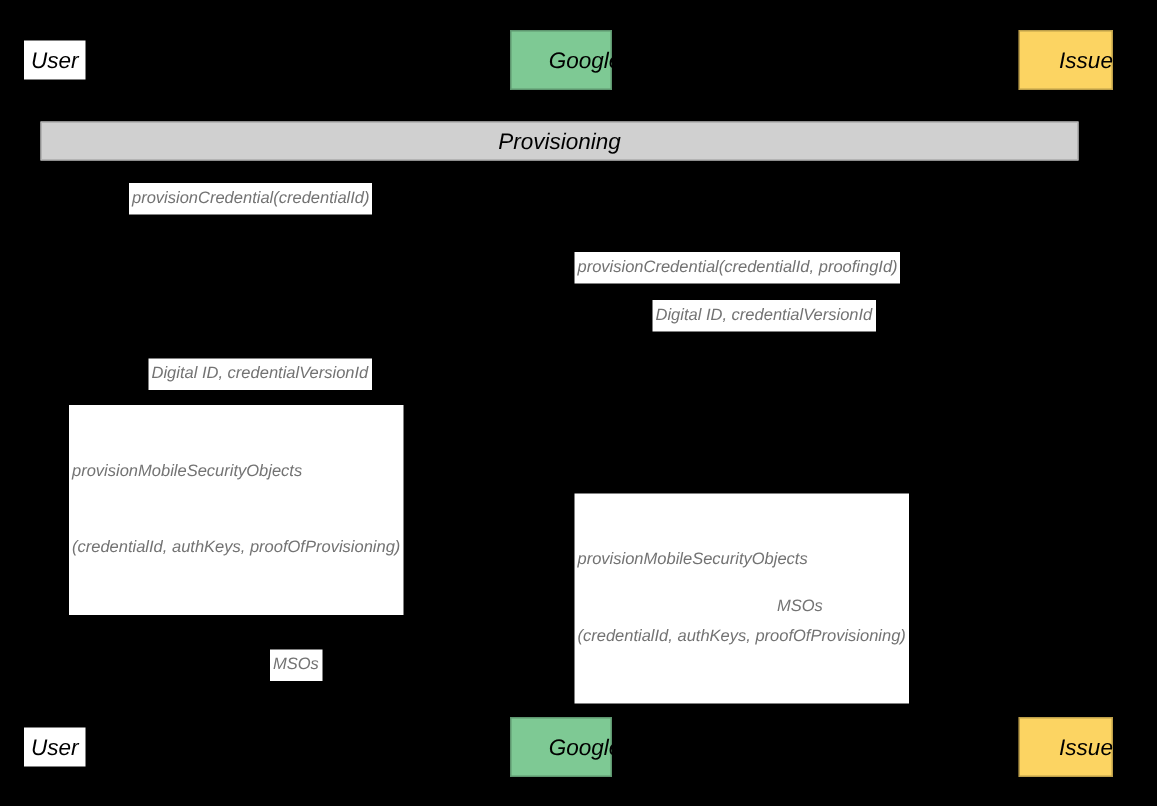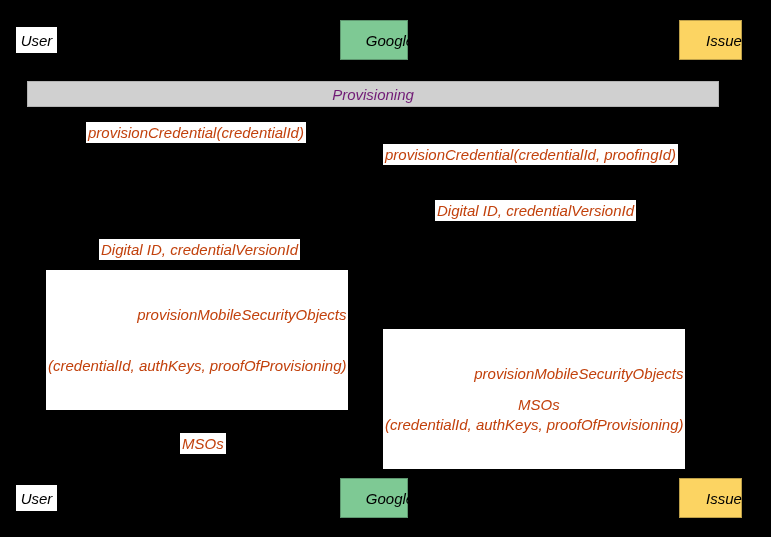--- a/index.html
+++ b/index.html
@@ -49,35 +49,35 @@
 
   
   .fragment-bar {
     position: absolute;
     box-sizing: border-box;
     display: flex;
     align-items: center;
     justify-content: center;
     background: #d0d0d0;
     border: 1px solid #b4b4b4;
-    color: #701a75;
+    color: #000000;
     font-size: 15px;
     line-height: 1;
   }
 
   
   .message {
     position: absolute;
     box-sizing: border-box;
     background: #ffffff;
-    color: #c2410c;
-    font-size: 15px;
+    color: #737373;
+    font-size: 11px;
     line-height: 17px;
     padding: 2px 2px;
-    text-align: right;
+    text-align: left;
     white-space: pre;
   }
   .message.single {
     white-space: nowrap;
   }
   .message .ln {
     display: block;
   }
 
   
@@ -118,21 +118,21 @@
   </div>
 
   <div class="fragment-bar" style="left:27px; top:81px; width:692px; height:26px;">
     <span>Provisioning</span>
   </div>
 
   <div class="message single" style="left:86px; top:122px;">
     <span class="ln">provisionCredential(credentialId)</span>
   </div>
 
-  <div class="message single" style="left:383px; top:144px;">
+  <div class="message single" style="left:383px; top:168px;">
     <span class="ln">provisionCredential(credentialId, proofingId)</span>
   </div>
 
   <div class="message single" style="left:435px; top:200px;">
     <span class="ln">Digital ID, credentialVersionId</span>
   </div>
 
   <div class="message single" style="left:99px; top:239px;">
     <span class="ln">Digital ID, credentialVersionId</span>
   </div>

